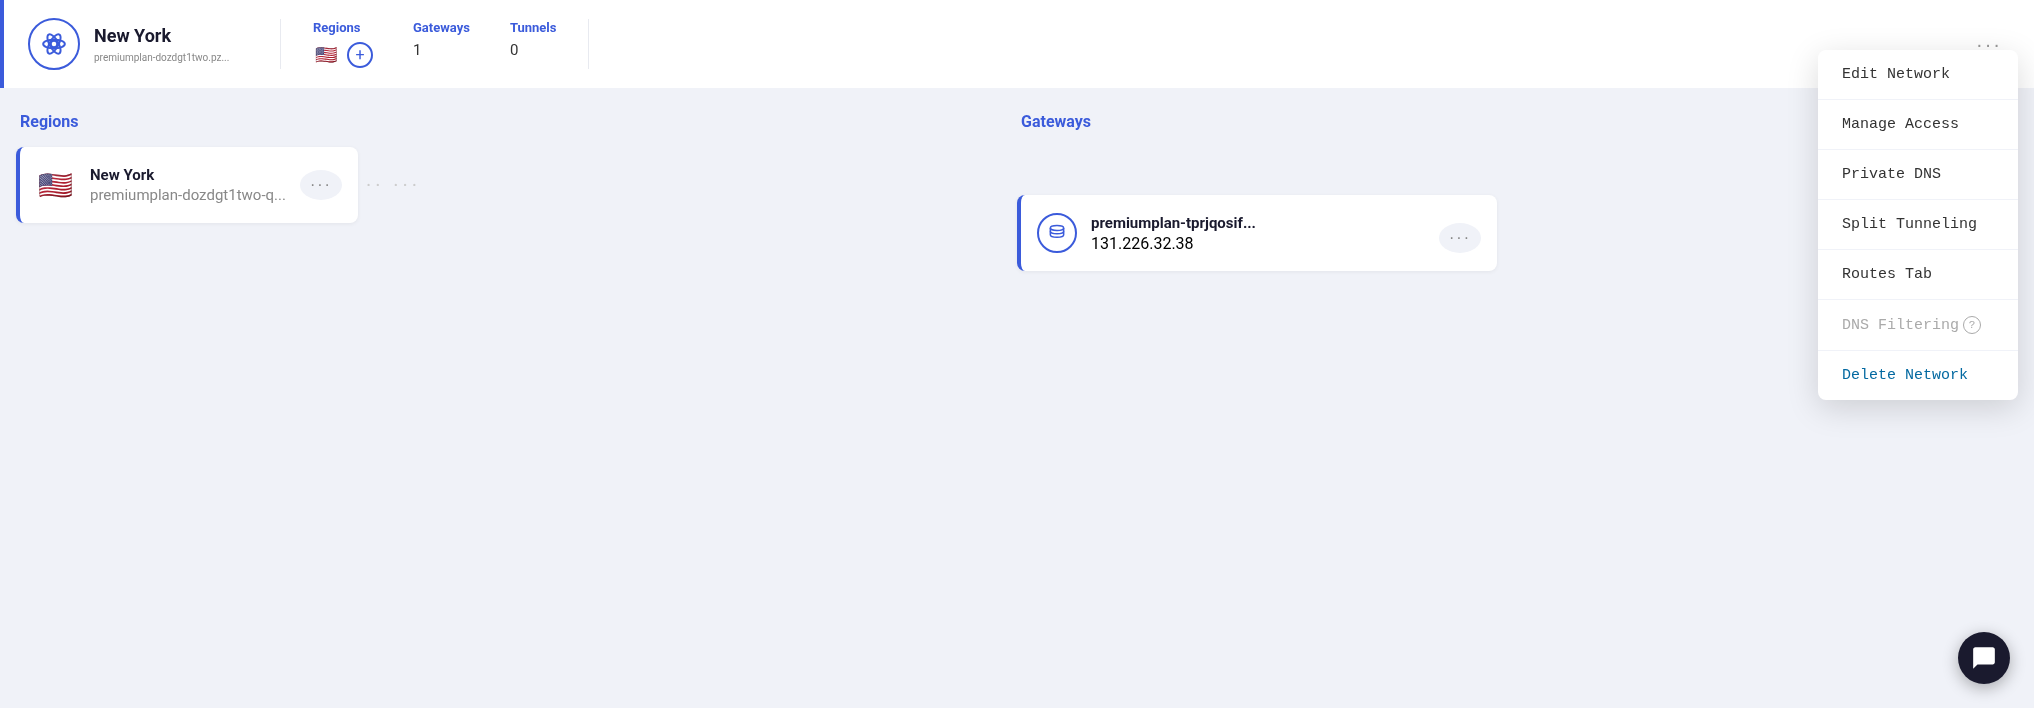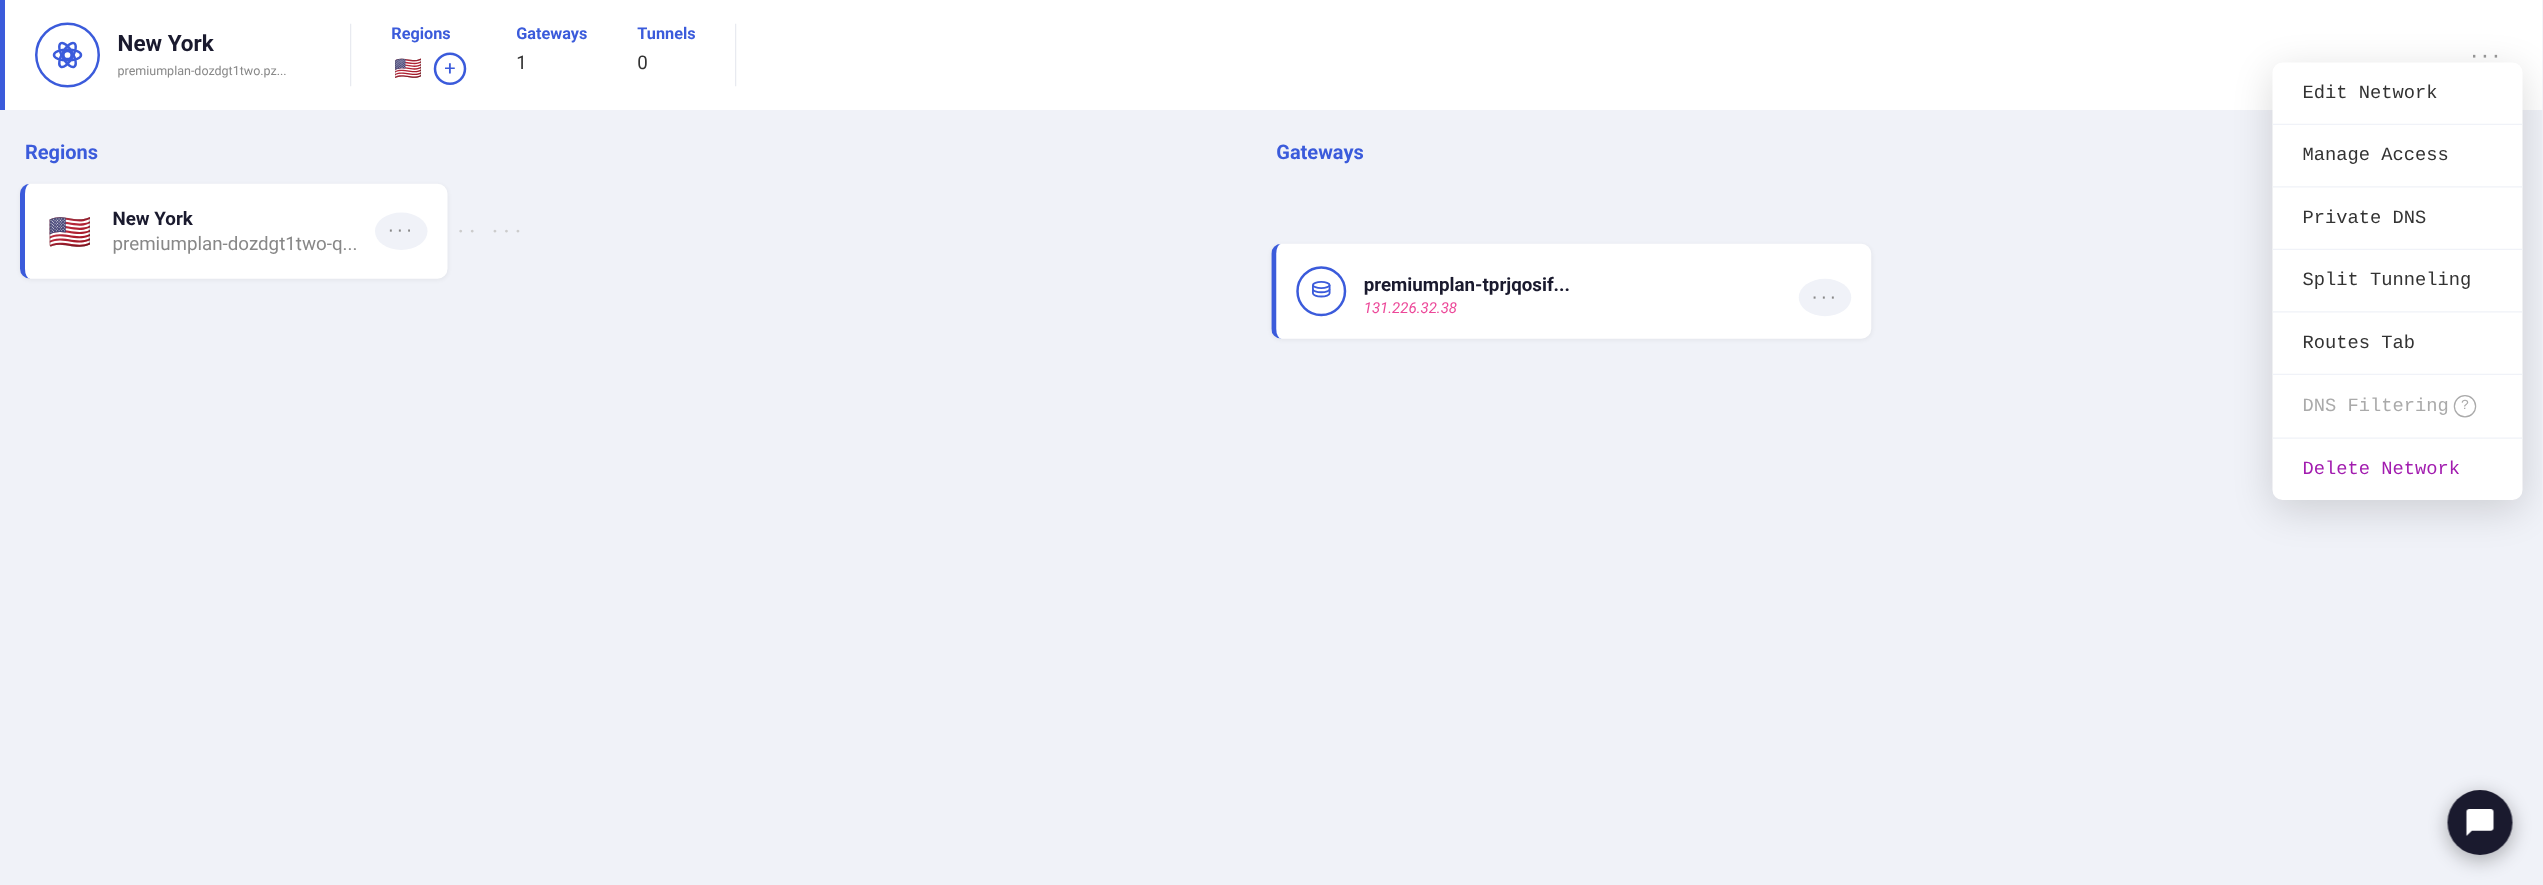--- a/index.html
+++ b/index.html
@@ -234,24 +234,23 @@
       flex: 1;
     }
 
     .gateway-name {
       font-size: 15px;
       font-weight: 700;
       color: #1a1a2e;
     }
 
     .gateway-ip {
-      font-size: 12px;
-      color: #ec4899;
+      font-size: 16px;
+      color: #000000;
       margin-top: 2px;
-      font-style: italic;
     }
 
     
     .dropdown-menu {
       position: absolute;
       right: 16px;
       top: 50px;
       background: #fff;
       border-radius: 8px;
       box-shadow: 0 8px 32px rgba(0,0,0,0.15);
@@ -268,21 +267,21 @@
       cursor: pointer;
       border-bottom: 1px solid #f0f2f8;
       white-space: nowrap;
     }
 
     .dropdown-item:last-child {
       border-bottom: none;
     }
 
     .dropdown-item.red {
-      color: #a21caf;
+      color: #0369a1;
     }
 
     .dropdown-item.disabled {
       color: #aaa;
       cursor: default;
     }
 
     .help-icon {
       display: inline-flex;
       width: 18px;

